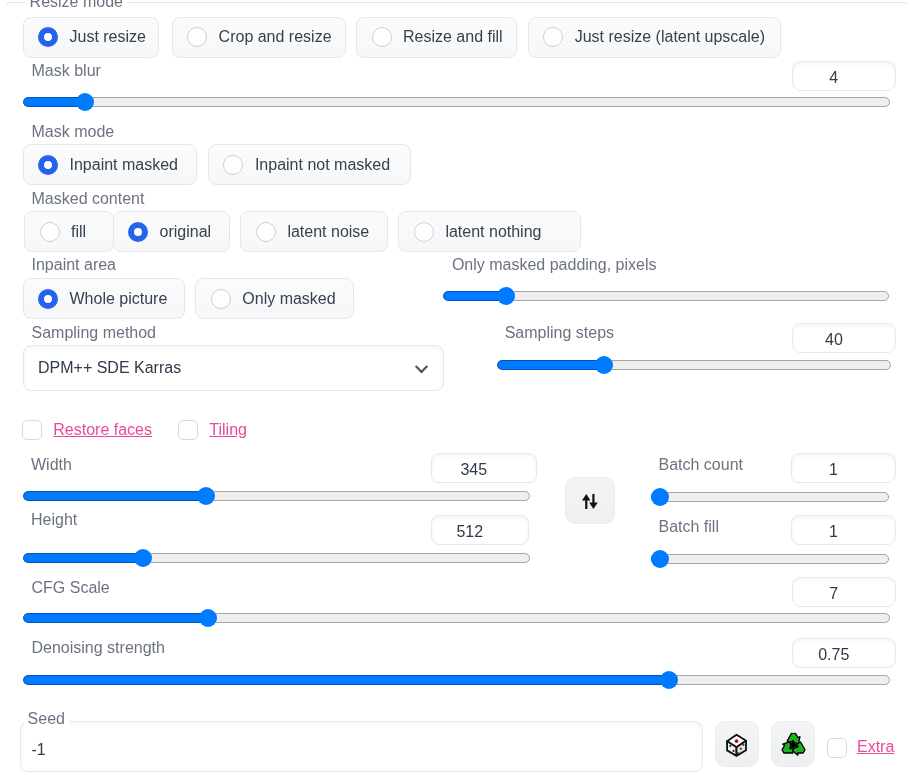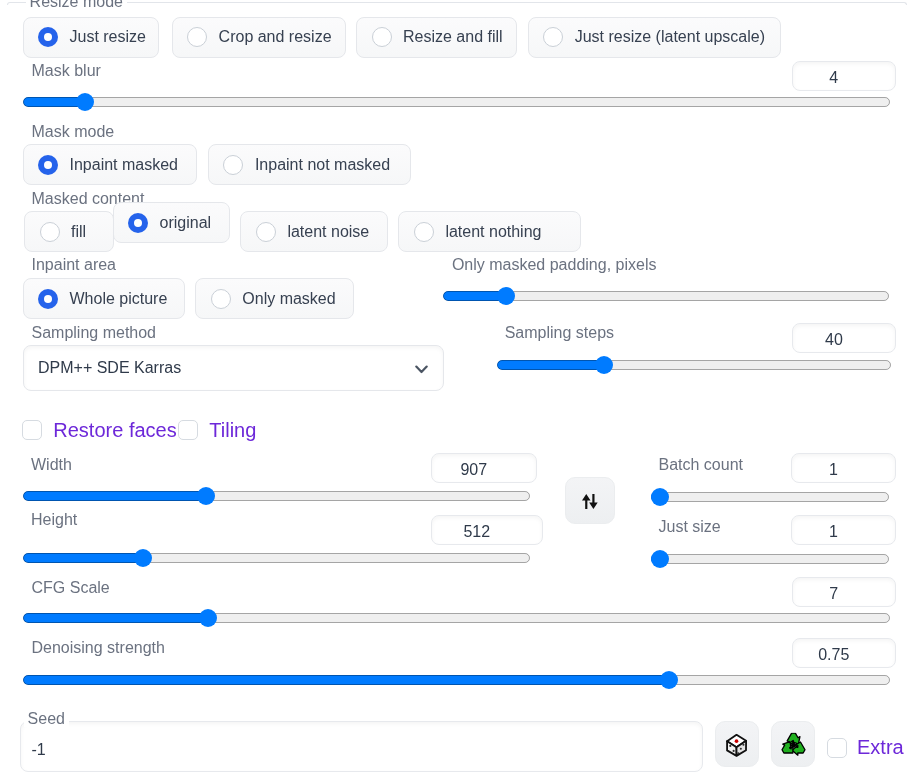--- a/index.html
+++ b/index.html
@@ -43,21 +43,21 @@
   
   .dd{position:absolute;border:1px solid #e5e7eb;border-radius:8px;
       background:#ffffff;box-shadow:inset 0 2px 4px 0 rgba(0,0,0,0.045);box-sizing:border-box;}
   .dd .val{position:absolute;left:14.5px;top:50%;transform:translateY(-50%) translateZ(0);
       color:#2f3a4a;font-size:16px;line-height:20px;white-space:nowrap;}
   .dd .chev{position:absolute;right:15.4px;top:50%;margin-top:-3.6px;line-height:0;}
 
   
   .cb{position:absolute;width:20px;height:20px;border:1px solid #d6dbe1;border-radius:5px;
       background:#fff;box-sizing:border-box;}
-  .cbtxt{position:absolute;color:#6d28d9;font-size:20px;line-height:16px;white-space:nowrap;}
+  .cbtxt{position:absolute;color:#ec4899;font-size:16px;line-height:16px;white-space:nowrap;text-decoration:underline;}
 
   
   .tbtn{position:absolute;border:1px solid #ebedef;border-radius:10px;
         background:linear-gradient(to bottom,#f3f4f6,#edeff1);box-sizing:border-box;}
 
   .seedval{position:absolute;color:#2f3a4a;font-size:16px;line-height:16px;white-space:nowrap;transform:translateZ(0);}
   .swapglyph{position:absolute;left:0;right:0;top:50%;transform:translateY(-50%) translateY(1.5px);text-align:center;line-height:0;}
   .icoc{position:absolute;left:0;right:0;top:50%;transform:translateY(-50%) translateY(1.3px);text-align:center;line-height:0;}
   
   .seedbox{position:absolute;border:1px solid #e7e9ed;border-radius:8px;
@@ -101,21 +101,21 @@
     </div>
 <div class="pill" style="left:207.9px;top:144.3px;width:202.7px">
       <span class="dot"></span>
       <span class="txt">Inpaint not masked</span>
     </div>
 <div class="lbl" style="left:31.5px;top:190.5px">Masked content</div>
 <div class="pill" style="left:24px;top:211.0px;width:90px">
       <span class="dot"></span>
       <span class="txt">fill</span>
     </div>
-<div class="pill on" style="left:112.5px;top:202px;width:117.2px">
+<div class="pill on" style="left:112.5px;top:211.0px;width:117.2px">
       <span class="dot"></span>
       <span class="txt">original</span>
     </div>
 <div class="pill" style="left:240.4px;top:211.0px;width:148px">
       <span class="dot"></span>
       <span class="txt">latent noise</span>
     </div>
 <div class="pill" style="left:398.4px;top:211.0px;width:183px">
       <span class="dot"></span>
       <span class="txt">latent nothing</span>
@@ -150,29 +150,29 @@
       <span class="fill" style="width:107.3px"></span>
     </div>
 <div class="sl-b" style="left:497.1px;top:359.7px;width:393.5px"></div>
 <div class="thumb" style="left:595.4px;top:355.7px"></div>
 <div class="cb" style="left:22.3px;top:419.9px"></div>
 <div class="cbtxt" style="left:53.3px;top:421.5px">Restore faces</div>
 <div class="cb" style="left:178.1px;top:419.9px"></div>
 <div class="cbtxt" style="left:209.3px;top:421.5px">Tiling</div>
 <div class="lbl" style="left:31.0px;top:456.5px">Width</div>
 <div class="numbox" style="left:430.7px;top:452.7px;width:106px">
-      <span>907</span>
+      <span>345</span>
     </div>
 <div class="sl" style="left:23.2px;top:491.0px;width:506.6px">
       <span class="fill" style="width:182.4px"></span>
     </div>
 <div class="sl-b" style="left:23.2px;top:491.0px;width:506.6px"></div>
 <div class="thumb" style="left:196.6px;top:487.0px"></div>
 <div class="lbl" style="left:31.0px;top:512px">Height</div>
-<div class="numbox" style="left:430.7px;top:515.0px;width:112px">
+<div class="numbox" style="left:430.7px;top:515.0px;width:98px">
       <span>512</span>
     </div>
 <div class="sl" style="left:23.2px;top:553.0px;width:506.6px">
       <span class="fill" style="width:119.3px"></span>
     </div>
 <div class="sl-b" style="left:23.2px;top:553.0px;width:506.6px"></div>
 <div class="thumb" style="left:133.5px;top:549.0px"></div>
 <div class="tbtn" style="left:565.1px;top:476.5px;width:50.1px;height:47.8px">
       <span class="swapglyph"><svg width="15.9" height="14.9" viewBox="0 0 16 15">
           <path d="M3.2 15 L5.4 15 L5.4 6.6 L8.6 6.6 L4.3 0 L0 6.6 L3.2 6.6 Z" fill="#111"></path>
@@ -181,21 +181,21 @@
     </div>
 <div class="lbl" style="left:658.5px;top:456.5px">Batch count</div>
 <div class="numbox" style="left:791.2px;top:452.7px;width:104.5px">
       <span>1</span>
     </div>
 <div class="sl" style="left:650.5px;top:491.5px;width:238.3px">
       <span class="fill" style="width:9.0px"></span>
     </div>
 <div class="sl-b" style="left:650.5px;top:491.5px;width:238.3px"></div>
 <div class="thumb" style="left:650.5px;top:487.5px"></div>
-<div class="lbl" style="left:658.5px;top:518.5px">Just size</div>
+<div class="lbl" style="left:658.5px;top:518.5px">Batch fill</div>
 <div class="numbox" style="left:791.2px;top:515.0px;width:104.5px">
       <span>1</span>
     </div>
 <div class="sl" style="left:650.5px;top:553.5px;width:238.3px">
       <span class="fill" style="width:9.0px"></span>
     </div>
 <div class="sl-b" style="left:650.5px;top:553.5px;width:238.3px"></div>
 <div class="thumb" style="left:650.5px;top:549.5px"></div>
 <div class="lbl" style="left:31.5px;top:579.5px">CFG Scale</div>
 <div class="numbox" style="left:791.7px;top:577.0px;width:104px">

